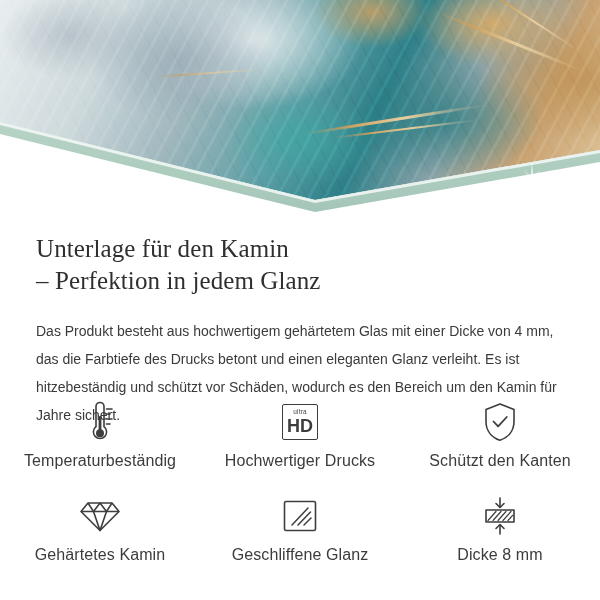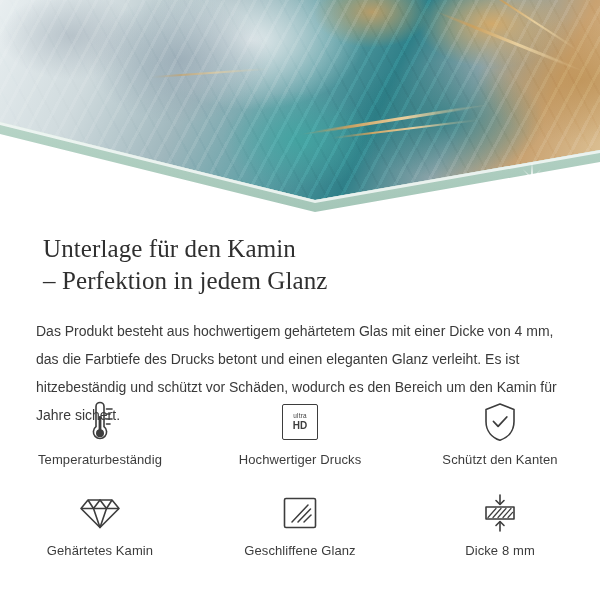--- a/index.html
+++ b/index.html
@@ -120,21 +120,21 @@
   }
   .headline {
     margin: 18px 0 0 0;
     font-family: "Liberation Serif", serif;
     font-weight: 400;
     font-size: 25px;
     line-height: 1.28;
     color: #2f2f2f;
     letter-spacing: .1px;
   }
-  .headline span { display: block; margin-left: 7px; }
+  .headline span { display: block; }
   .body-copy {
     margin: 20px 0 0 0;
     font-size: 14px;
     line-height: 2.0;
     color: #3a3a3a;
     max-width: 530px;
   }
 
   
   .features {
@@ -153,38 +153,38 @@
     justify-content: flex-start;
   }
   .feature .ic {
     height: 48px;
     display: flex;
     align-items: center;
     justify-content: center;
   }
   .feature .cap {
     margin-top: 6px;
-    font-size: 13px;
+    font-size: 16px;
     color: #3c3c3c;
     text-align: center;
     letter-spacing: .1px;
   }
   .hd-badge {
     width: 36px;
     height: 36px;
     border: 1.6px solid #3d3d3d;
     border-radius: 2px;
     display: flex;
     flex-direction: column;
     align-items: center;
     justify-content: center;
     line-height: 1;
   }
   .hd-badge .u { font-size: 6.4px; letter-spacing: .2px; color: #3d3d3d; margin-bottom: 1px; }
-  .hd-badge .h { font-size: 10px; font-weight: bold; color: #3d3d3d; }
+  .hd-badge .h { font-size: 18px; font-weight: bold; color: #3d3d3d; }
   svg { display: block; }
 </style>
 </head>
 <body>
 
 <div class="page">
 
   <div class="hero">
     <div class="hero-art"></div>
     <div class="gold-vein v1"></div>

